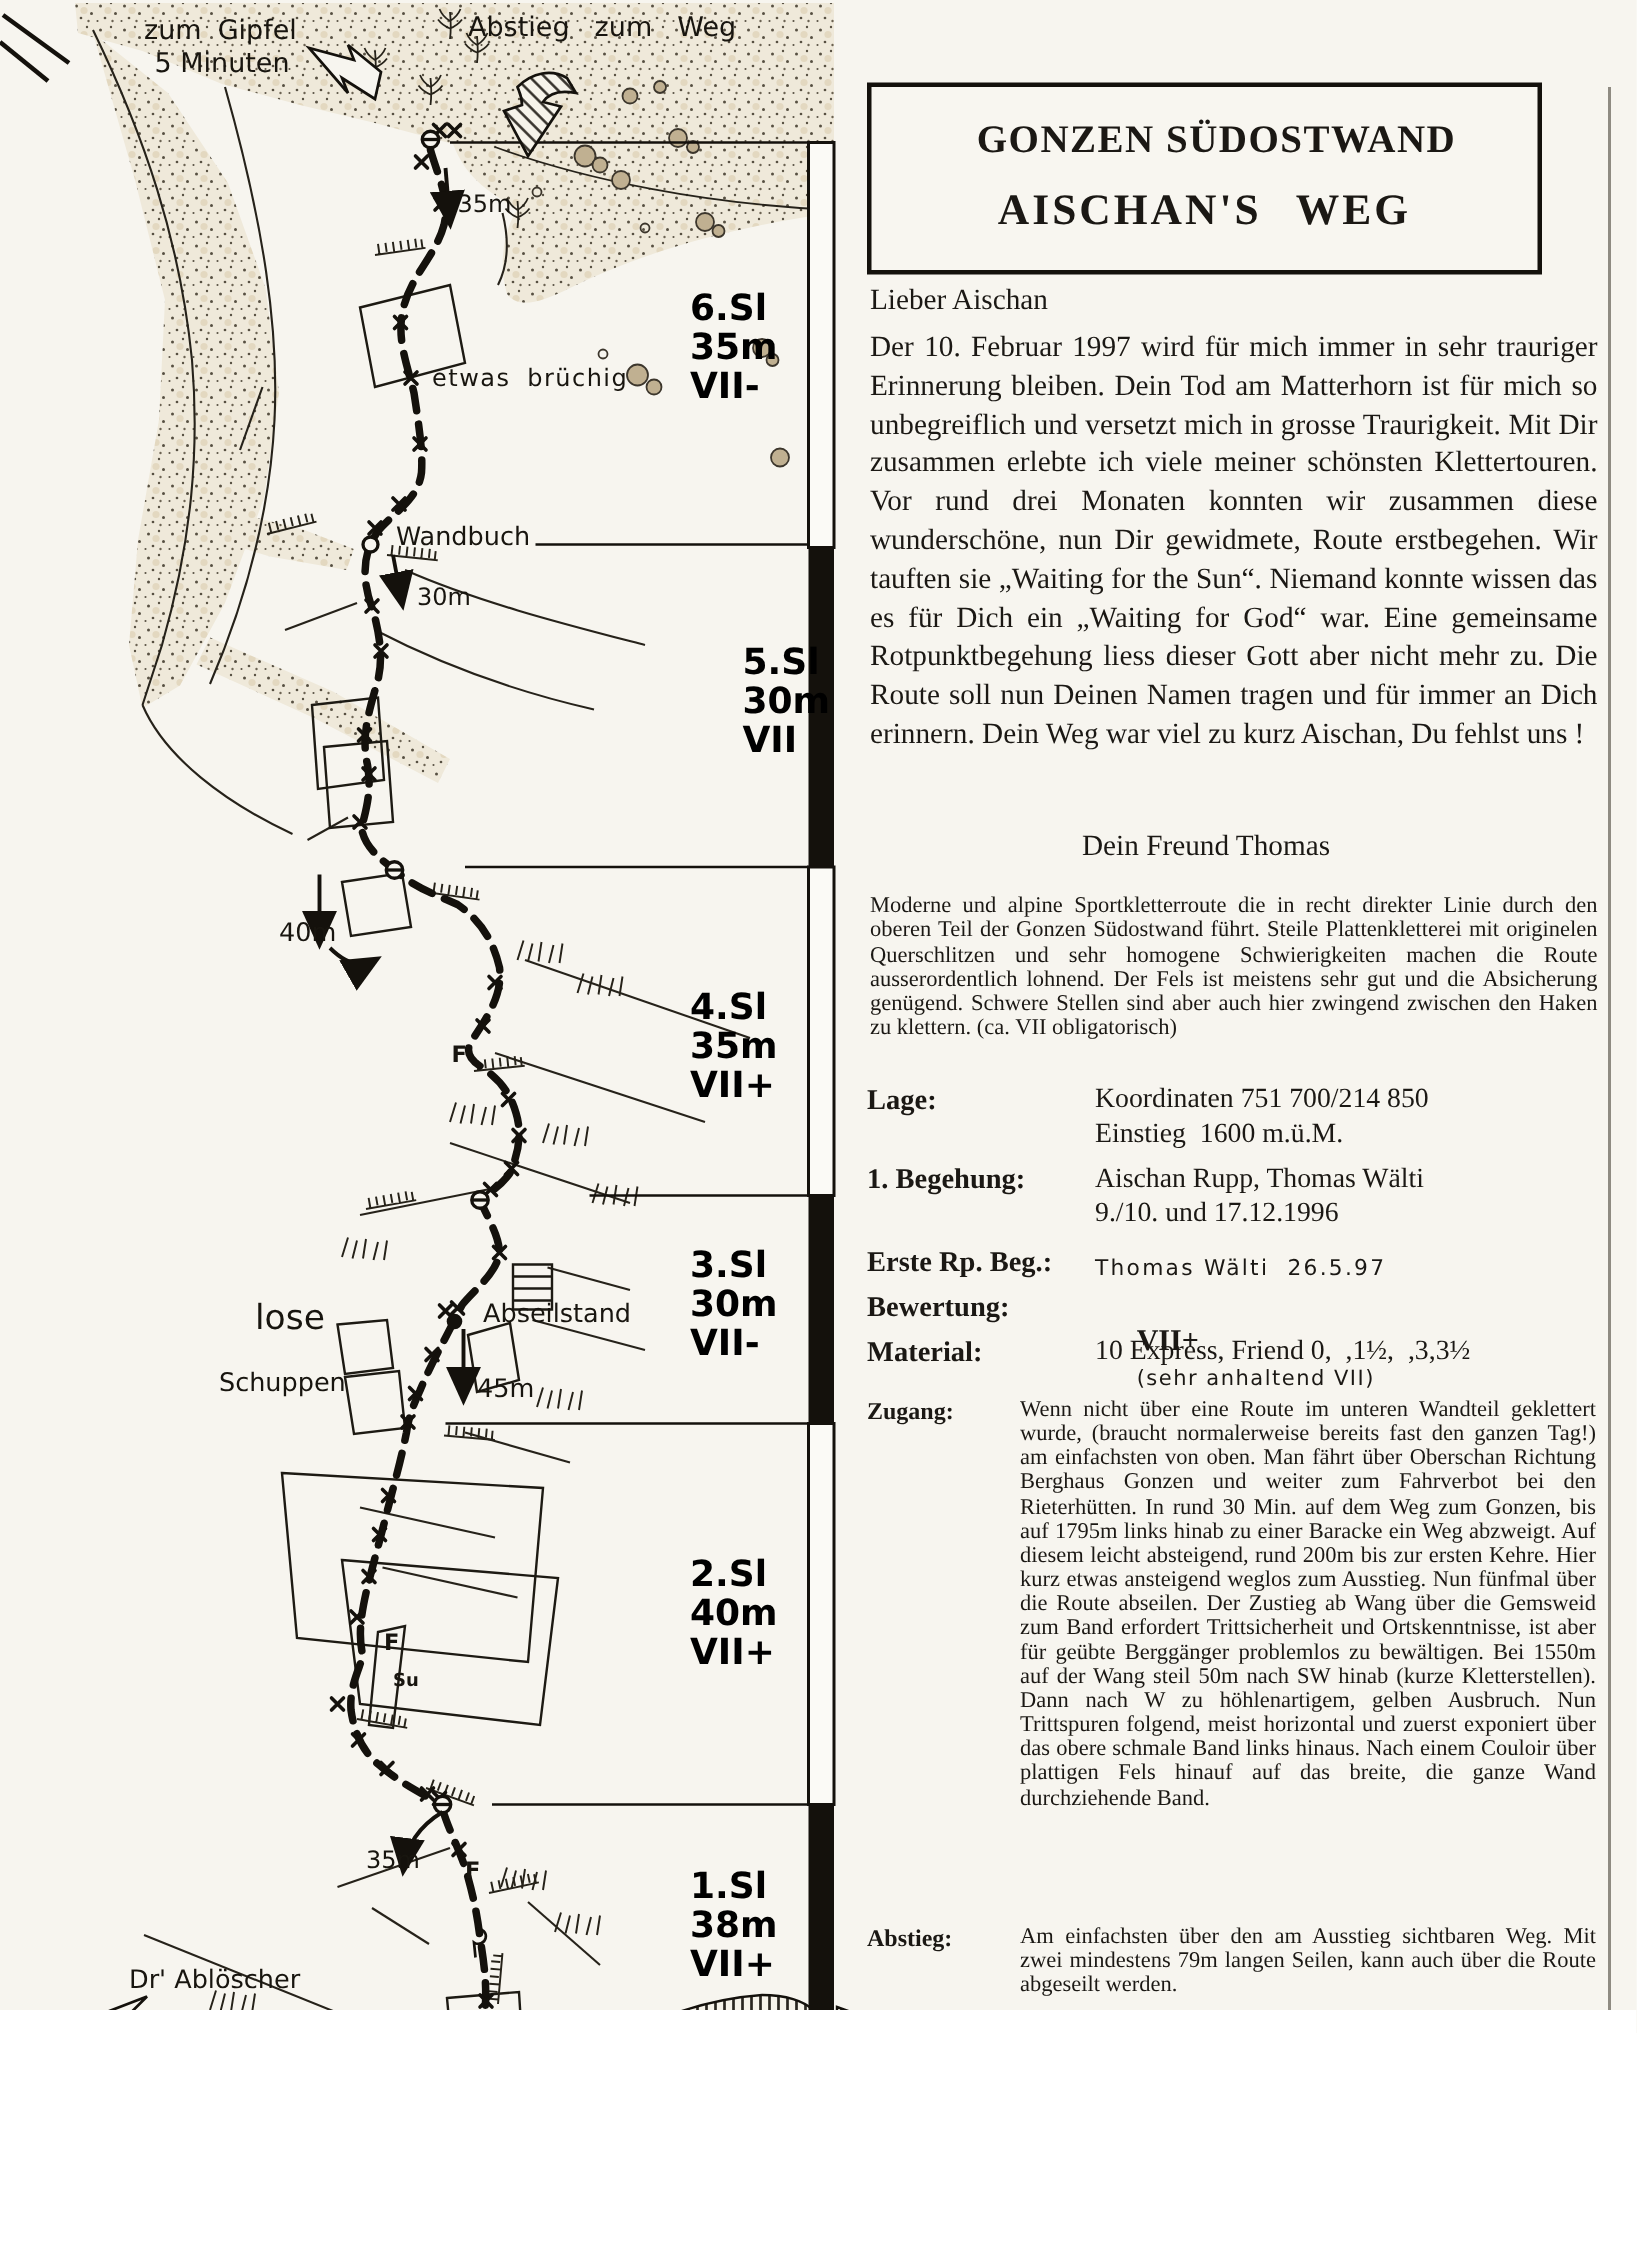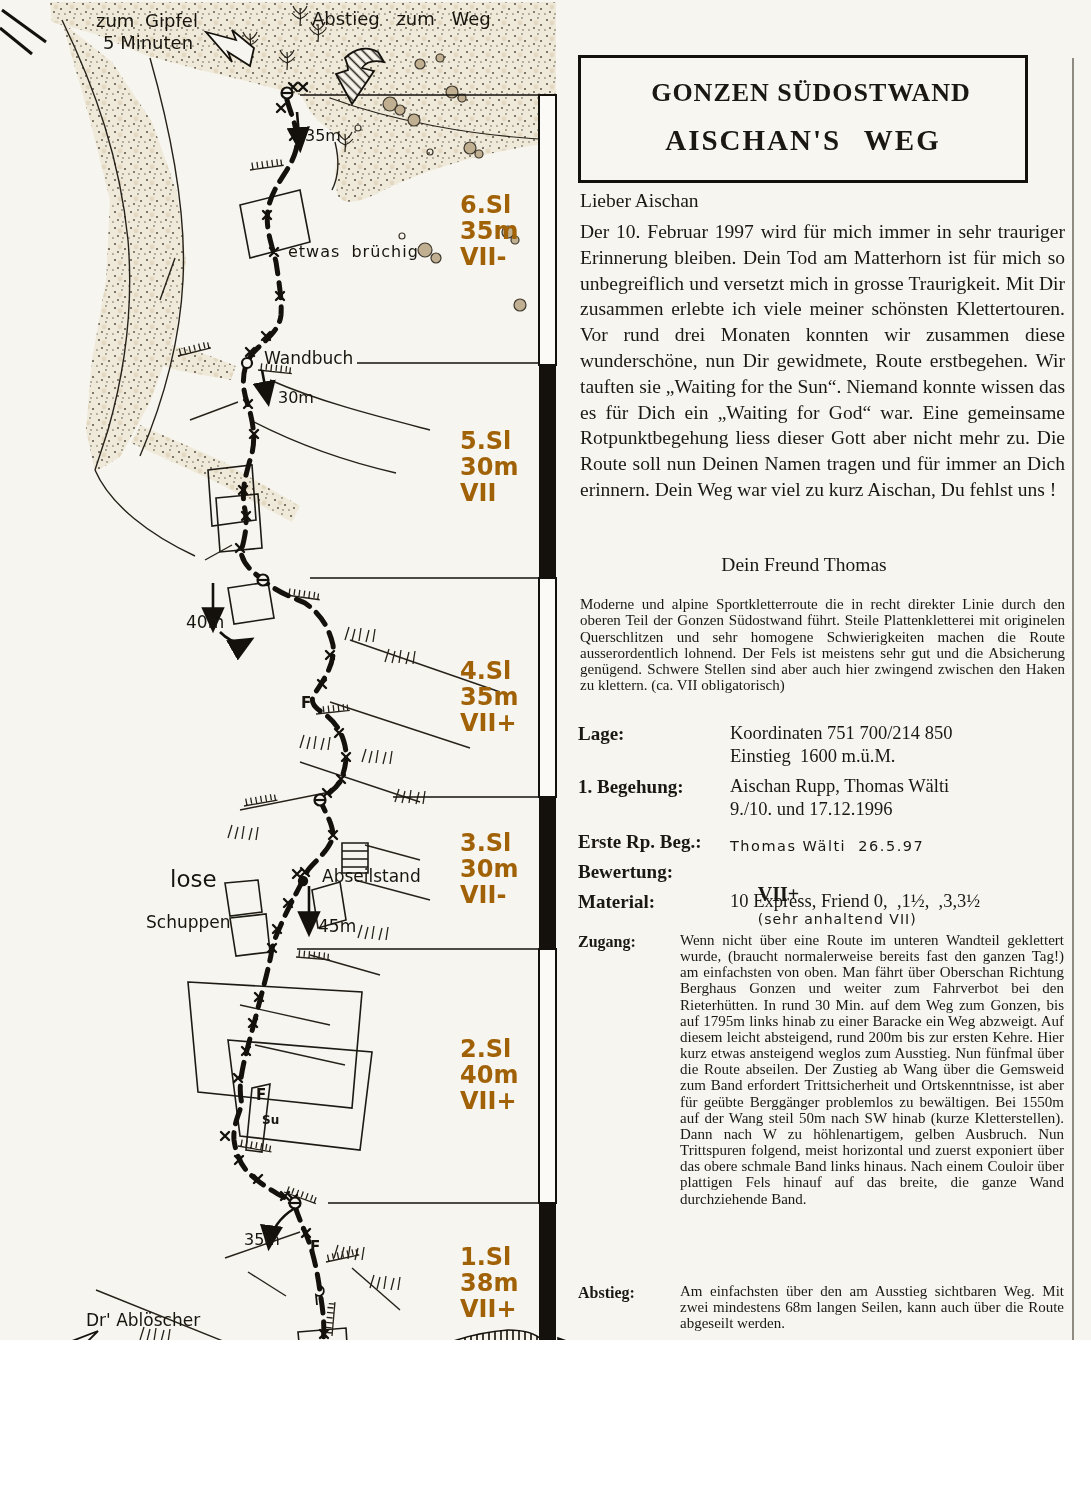--- a/index.html
+++ b/index.html
@@ -7,21 +7,21 @@
     position:relative;
     width:1091px;height:1340px;
     background:#f7f5ef;
     font-family:"Liberation Serif",serif;
     color:#1b1814;
     overflow:hidden;
   }
   .topo-svg{position:absolute;left:0;top:0;}
   
   .tl{position:absolute;font-family:"DejaVu Sans",sans-serif;color:#18150f;white-space:nowrap;line-height:1;}
-  .pitch{position:absolute;left:460px;width:90px;font-family:"DejaVu Sans",sans-serif;font-weight:bold;font-size:24px;line-height:26px;color:#a16207;}
+  .pitch{position:absolute;left:460px;width:90px;font-family:"DejaVu Sans",sans-serif;font-weight:bold;font-size:24px;line-height:26px;color:#000000;}
   
   .col{position:absolute;left:578px;top:0;width:487px;}
   .abs{position:absolute;}
   .titlebox{
     position:absolute;left:0;top:55px;width:444px;height:122px;
     border:3.5px solid #14110c;background:#f8f6f0;text-align:center;
   }
   .titlebox .t1{margin-top:20px;font-size:26px;font-weight:bold;letter-spacing:1px;padding-left:16px;}
   .titlebox .t2{margin-top:16px;font-size:29px;font-weight:bold;letter-spacing:2px;word-spacing:14px;}
   .salut{top:190px;left:2px;font-size:19.5px;}
@@ -328,21 +328,21 @@
   <div class="tl" style="left:244px;top:1232px;font-size:16px;">35m</div>
   <div class="tl" style="left:310px;top:1240px;font-size:15px;font-weight:bold;">F</div>
   <div class="tl" style="left:86px;top:1312px;font-size:17px;">Dr' Ablöscher</div>
   <div class="tl" style="left:134px;top:1438px;font-size:17px;letter-spacing:2px;transform:rotate(-3deg);">Band</div>
 
   <div class="pitch" style="top:192px;">
     <div>6.Sl</div>
     <div>35m</div>
     <div>VII-</div>
   </div>
-  <div class="pitch" style="top:428px;">
+  <div class="pitch" style="top:428px;margin-left:35px;">
     <div>5.Sl</div>
     <div>30m</div>
     <div>VII</div>
   </div>
   <div class="pitch" style="top:658px;">
     <div>4.Sl</div>
     <div>35m</div>
     <div>VII+</div>
   </div>
   <div class="pitch" style="top:830px;">
@@ -391,17 +391,17 @@
       <span class="gradenote">(sehr anhaltend VII)</span>
     </div>
 
     <div class="flabel" style="top:891px;">Material:</div>
     <div class="fval" style="top:890px;">10 Express, Friend 0,  ,1½,  ,3,3½</div>
 
     <div class="slabel" style="top:933px;">Zugang:</div>
     <div class="stext" style="top:932px;">Wenn nicht über eine Route im unteren Wandteil geklettert wurde, (braucht normalerweise bereits fast den ganzen Tag!) am einfachsten von oben. Man fährt über Oberschan Richtung Berghaus Gonzen und weiter zum Fahrverbot bei den Rieterhütten. In rund 30 Min. auf dem Weg zum Gonzen, bis auf 1795m links hinab zu einer Baracke ein Weg abzweigt. Auf diesem leicht absteigend, rund 200m bis zur ersten Kehre. Hier kurz etwas ansteigend weglos zum Ausstieg. Nun fünfmal über die Route abseilen. Der Zustieg ab Wang über die Gemsweid zum Band erfordert Trittsicherheit und Ortskenntnisse, ist aber für geübte Berggänger problemlos zu bewältigen. Bei 1550m auf der Wang steil 50m nach SW hinab (kurze Kletterstellen). Dann nach W zu höhlenartigem, gelben Ausbruch. Nun Trittspuren folgend, meist horizontal und zuerst exponiert über das obere schmale Band links hinaus. Nach einem Couloir über plattigen Fels hinauf auf das breite, die ganze Wand durchziehende Band.</div>
 
     <div class="slabel" style="top:1284px;">Abstieg:</div>
-    <div class="stext" style="top:1283px;">Am einfachsten über den am Ausstieg sichtbaren Weg. Mit zwei mindestens 68m langen Seilen, kann auch über die Route abgeseilt werden.</div>
+    <div class="stext" style="top:1283px;">Am einfachsten über den am Ausstieg sichtbaren Weg. Mit zwei mindestens 79m langen Seilen, kann auch über die Route abgeseilt werden.</div>
   </div>
 
   <div class="page-edge"></div>
 </div>
 
 </body></html>

